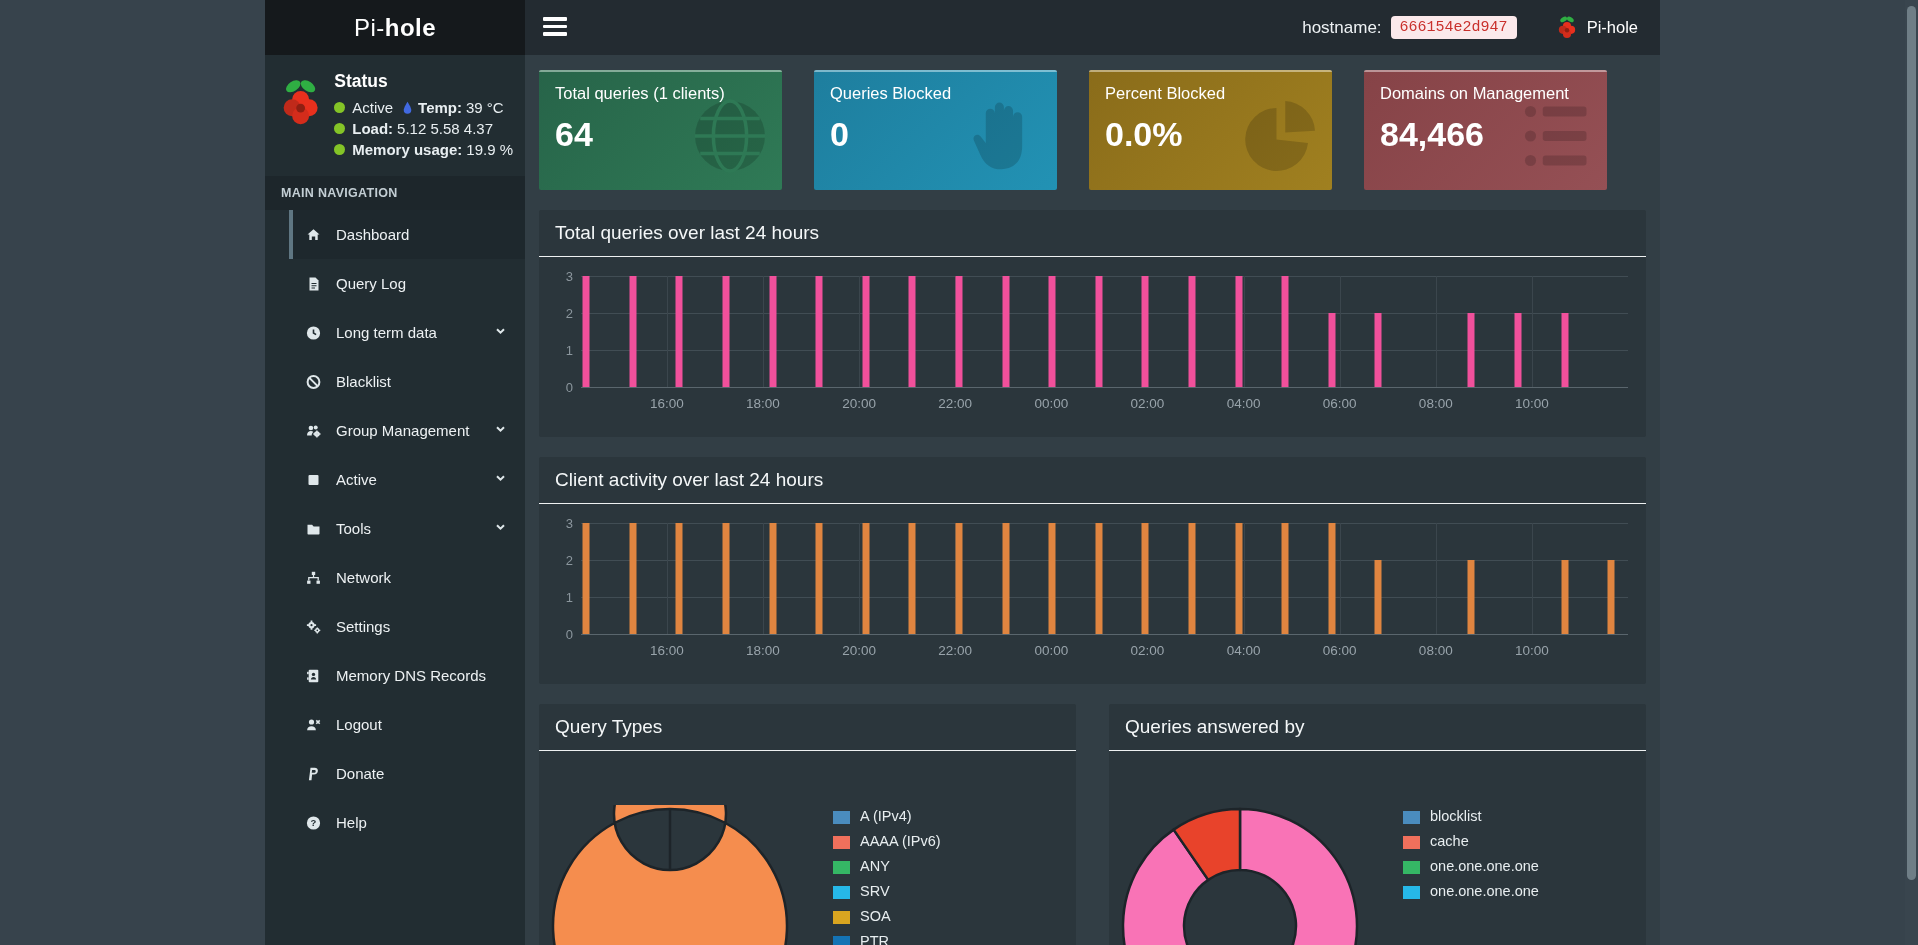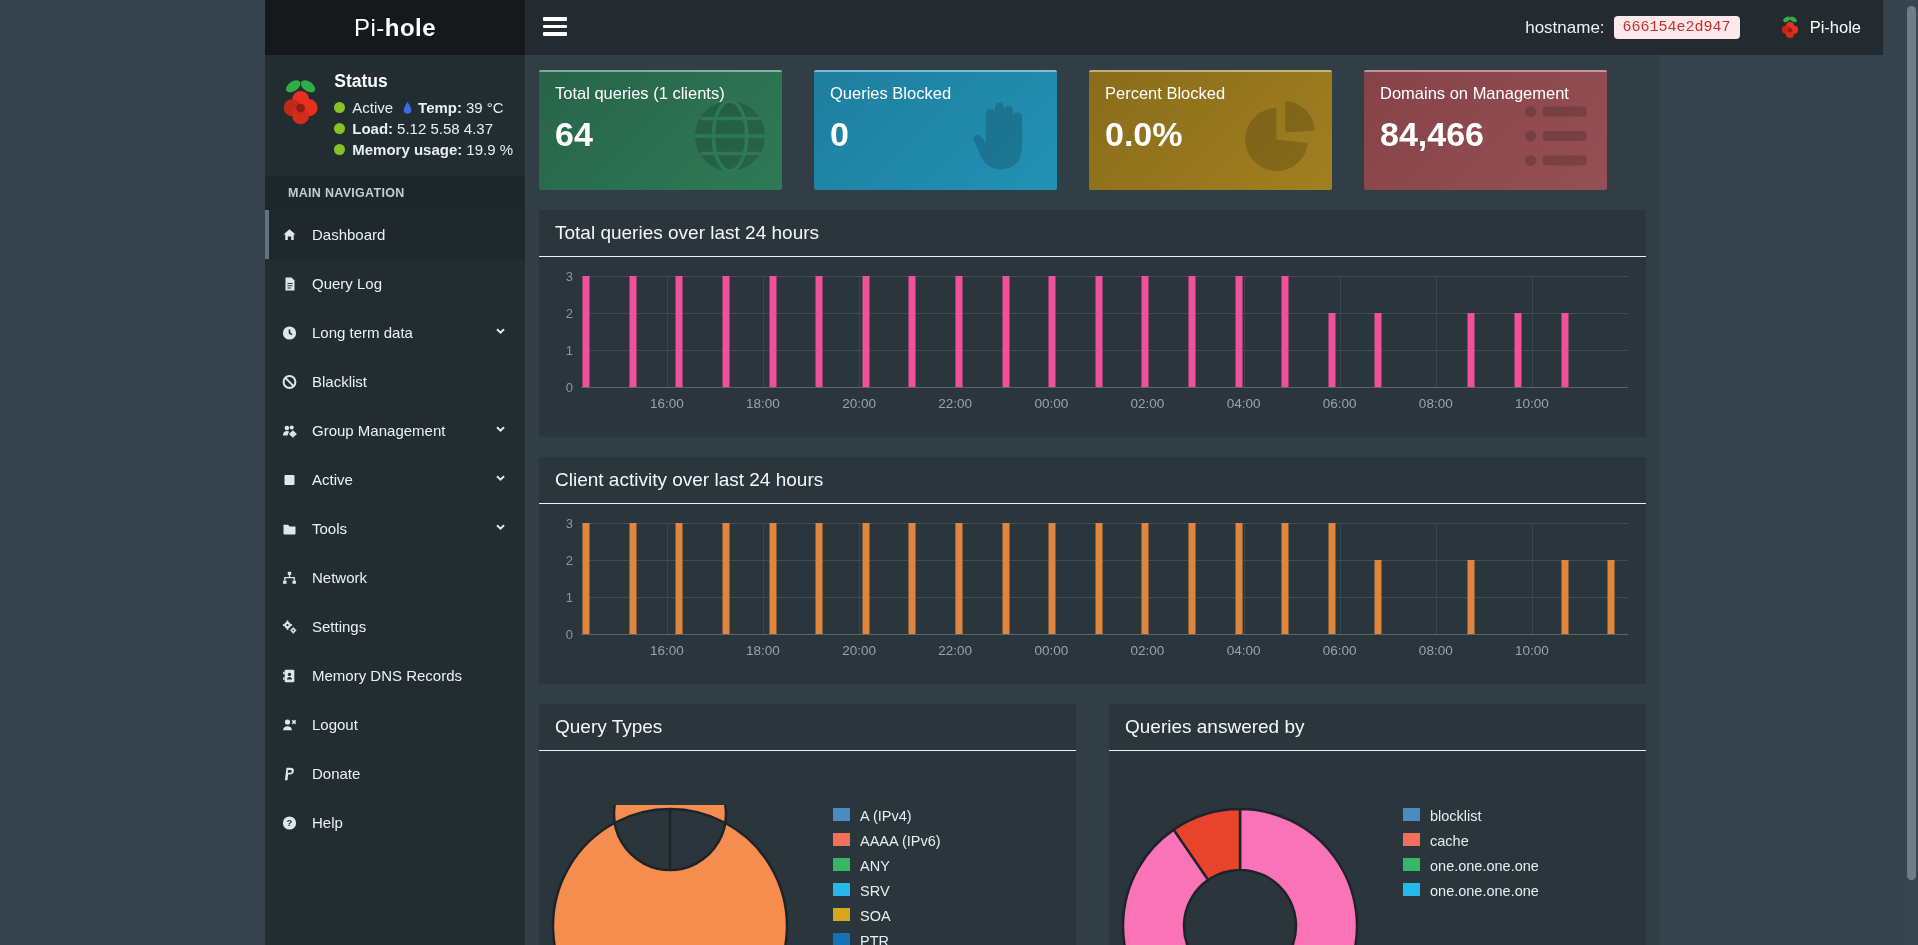--- a/index.html
+++ b/index.html
@@ -7,21 +7,21 @@
               font-family:"Liberation Sans", sans-serif; }
   .viewport { position:relative; width:1918px; height:945px; background:#37434c; overflow:hidden; }
 
   
   .app { position:absolute; left:265px; top:0; width:1395px; height:945px; }
 
   .logo-bar { position:absolute; left:0; top:0; width:260px; height:55px; background:#15191c;
               color:#fff; font-size:24px; text-align:center; line-height:55px; letter-spacing:.5px; }
   .logo-bar b { font-weight:bold; }
 
-  .navbar { position:absolute; left:260px; top:0; width:1358px; height:55px; background:#232b31; }
+  .navbar { position:absolute; left:260px; top:0; width:1135px; height:55px; background:#232b31; }
   .hamburger { position:absolute; left:18px; top:17px; width:24px; height:21px; cursor:pointer; }
   .hamburger span { display:block; width:24px; height:3.5px; background:#fff; border-radius:1px; margin-bottom:4px; }
   .nav-right { position:absolute; right:22px; top:0; height:55px; display:flex; align-items:center; }
   .hostname-label { color:#eef2f4; font-size:17px; margin-right:9px; }
   .hostname-badge { background:#fbe9eb; color:#c9302c; font-family:"Liberation Mono", monospace;
                     font-size:15px; padding:3px 9px; border-radius:4px; }
   .nav-brand { display:flex; align-items:center; margin-left:38px; color:#fff; font-size:16.5px; }
   .nav-brand svg { margin-right:8px; }
 
   
@@ -29,22 +29,22 @@
   .status-panel { display:flex; padding:12px 12px 14px 12px; }
   .status-info { margin-left:10px; }
   .status-title { color:#fff; font-size:17.5px; font-weight:bold; margin:4px 0 7px 0; }
   .status-row { color:#e8eef1; font-size:15px; margin-bottom:4px; display:flex; align-items:center; white-space:nowrap; }
   .dot { display:inline-block; width:11px; height:11px; border-radius:50%; background:#84c427; margin-right:7px; flex:0 0 auto; }
   .status-row b { font-weight:bold; }
   .status-row .val { margin-left:4px;text-align:center; }
   .drop { margin:0 5px 0 9px; }
 
   .nav-section-header { background:#1d262b; color:#c3ced4; font-size:12.5px; font-weight:bold;
-                        padding:10px 23px; letter-spacing:.3px; }
-  ul.side-nav { list-style:none; }
+                        padding:10px 16px; letter-spacing:.3px; }
+  ul.side-nav { list-style:none;padding-left:24px; }
   ul.side-nav li { height:49px; display:flex; align-items:center; padding:0 16px; color:#edf1f3;
                    font-size:15px; cursor:pointer; border-left:4px solid transparent; padding-left:12px; }
   ul.side-nav li.active { background:#1e282d; border-left-color:#5f7682; }
   ul.side-nav li .ico { width:18px; height:16px; margin-right:13px; flex:0 0 auto; display:flex; align-items:center; }
   ul.side-nav li .chev { margin-left:auto; }
 
   
   .content { position:absolute; left:260px; top:55px; width:1135px; height:890px;
              background:#323e45; padding:15px 14px; overflow:hidden; }
 
@@ -67,21 +67,21 @@
   .ytick { position:absolute; left:-36px; width:28px; text-align:right; font-size:13px; color:#8b969d;
            transform:translateY(-50%); }
   .xlabel { position:absolute; top:calc(100% + 9px); transform:translateX(-50%); font-size:13.5px; color:#98a3aa; }
   .bar { position:absolute; bottom:0; width:7px; transform:translateX(-50%); }
 
   .half-row { display:flex; gap:33px; }
   .panel.half { width:537px; height:300px; }
   .donut-body { position:relative; height:253px; }
   .donut-svg { position:absolute; left:10px; top:54px; }
   .legend { position:absolute; left:294px; top:57px; }
-  .legend-item { display:flex; align-items:flex-start; margin-bottom:9px; }
+  .legend-item { display:flex; align-items:flex-end; margin-bottom:9px; }
   .legend-box { width:17px; height:13px; margin-right:10px; flex:0 0 auto; }
   .legend-label { color:#e8eef0; font-size:14.5px; white-space:nowrap; }
 
   
   .scrollbar-track { position:absolute; right:0; top:0; width:13px; height:945px; background:#39454e; }
   .scrollbar-thumb { position:absolute; right:2px; top:6px; width:9px; height:874px; background:#6f7e86; border-radius:5px; }
 </style>
 </head>
 <body>
 

